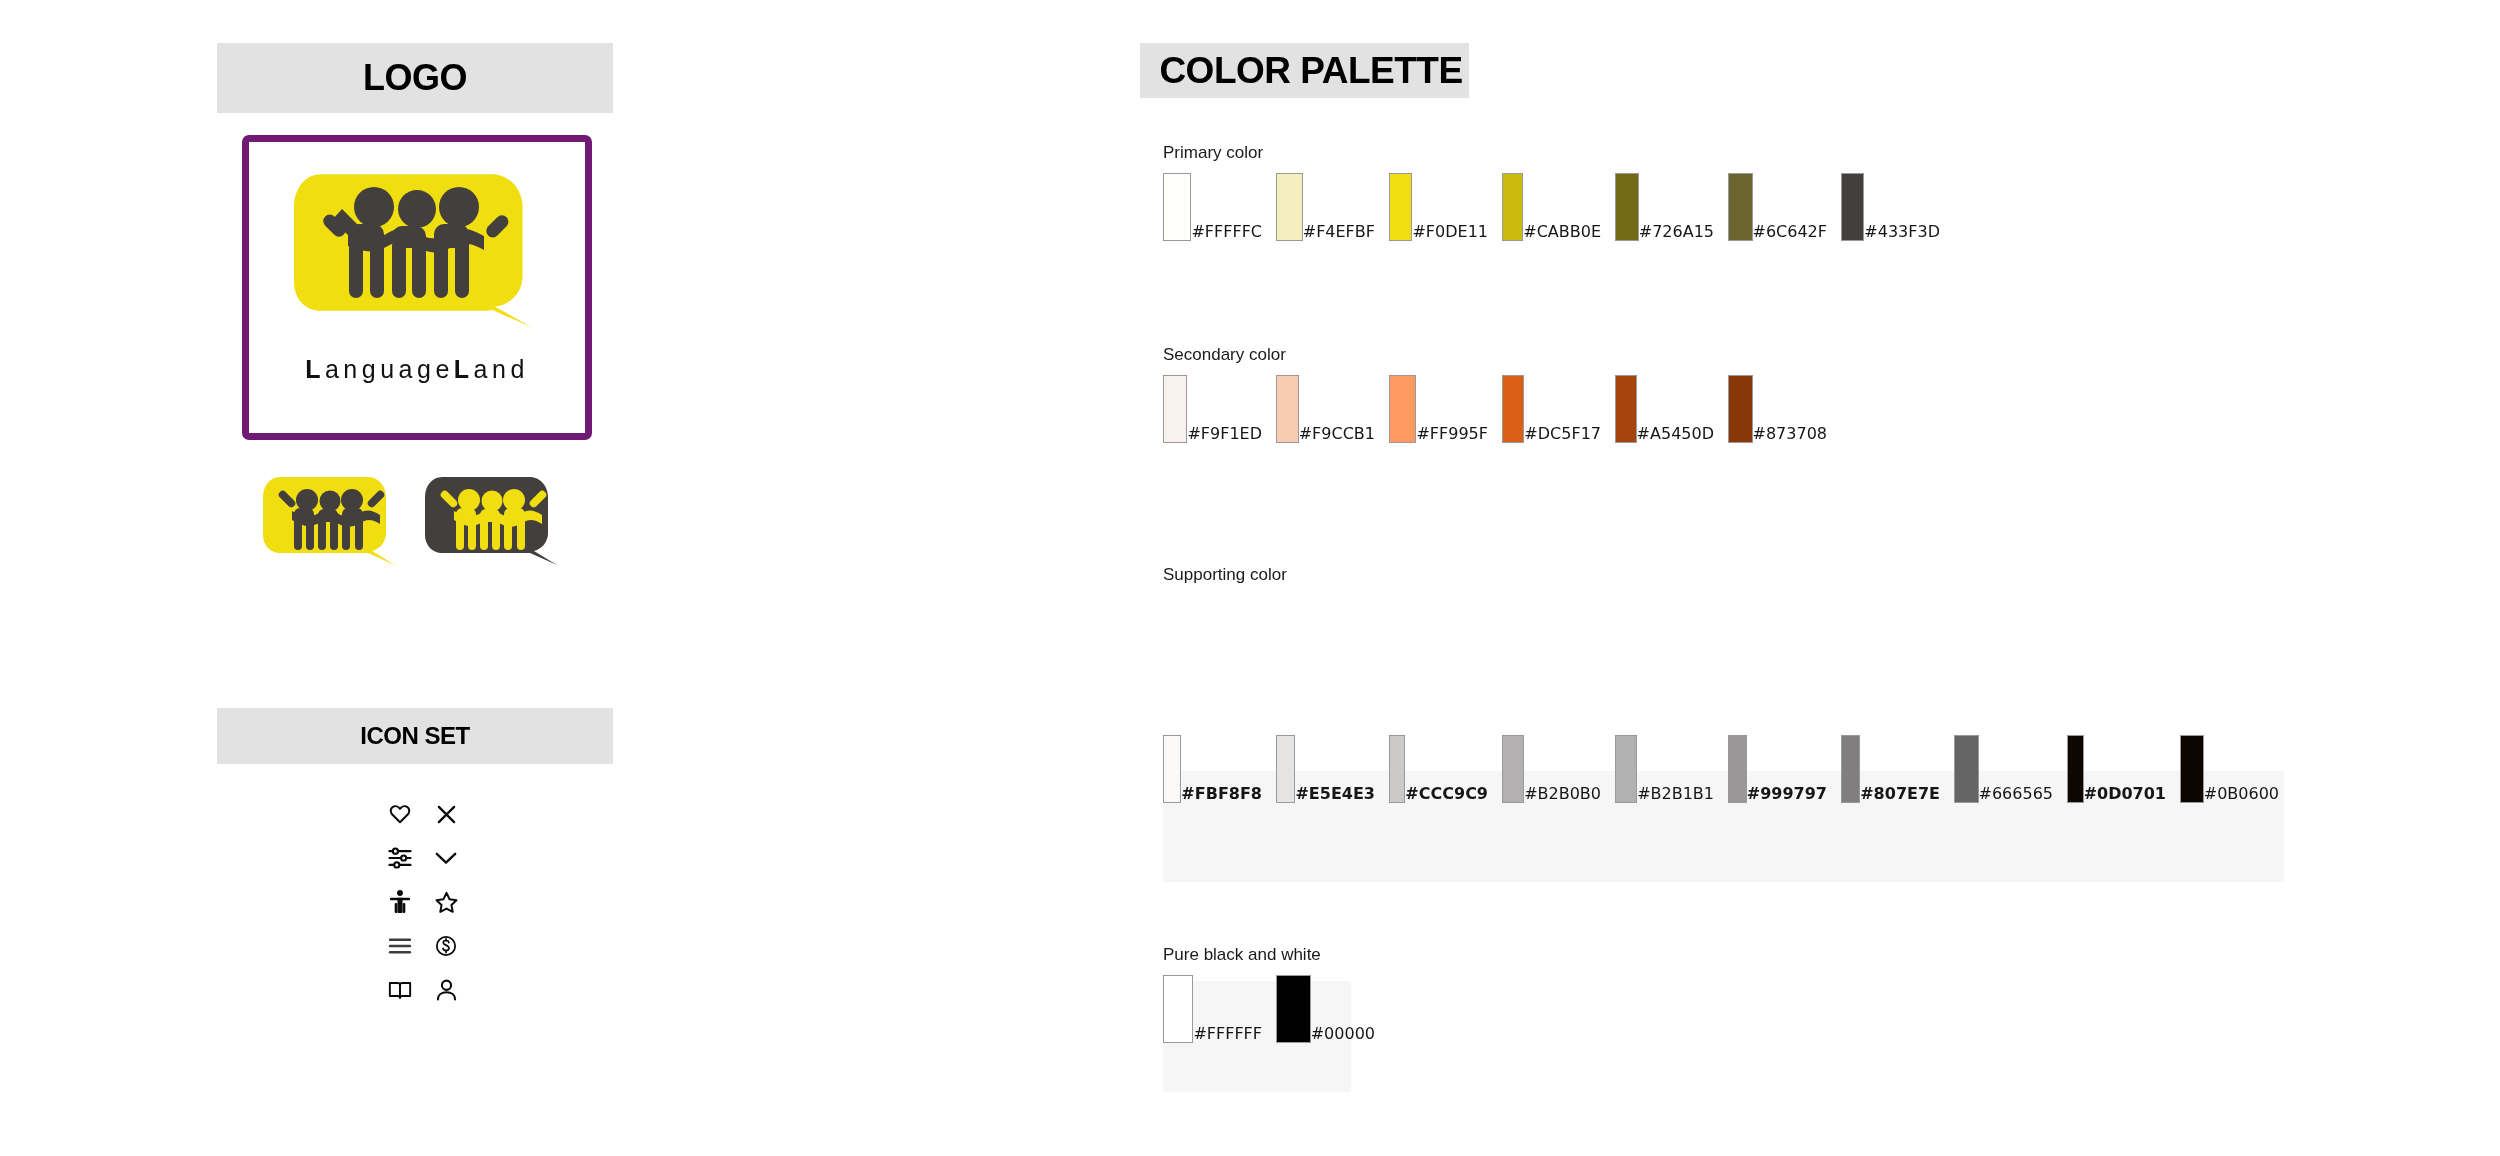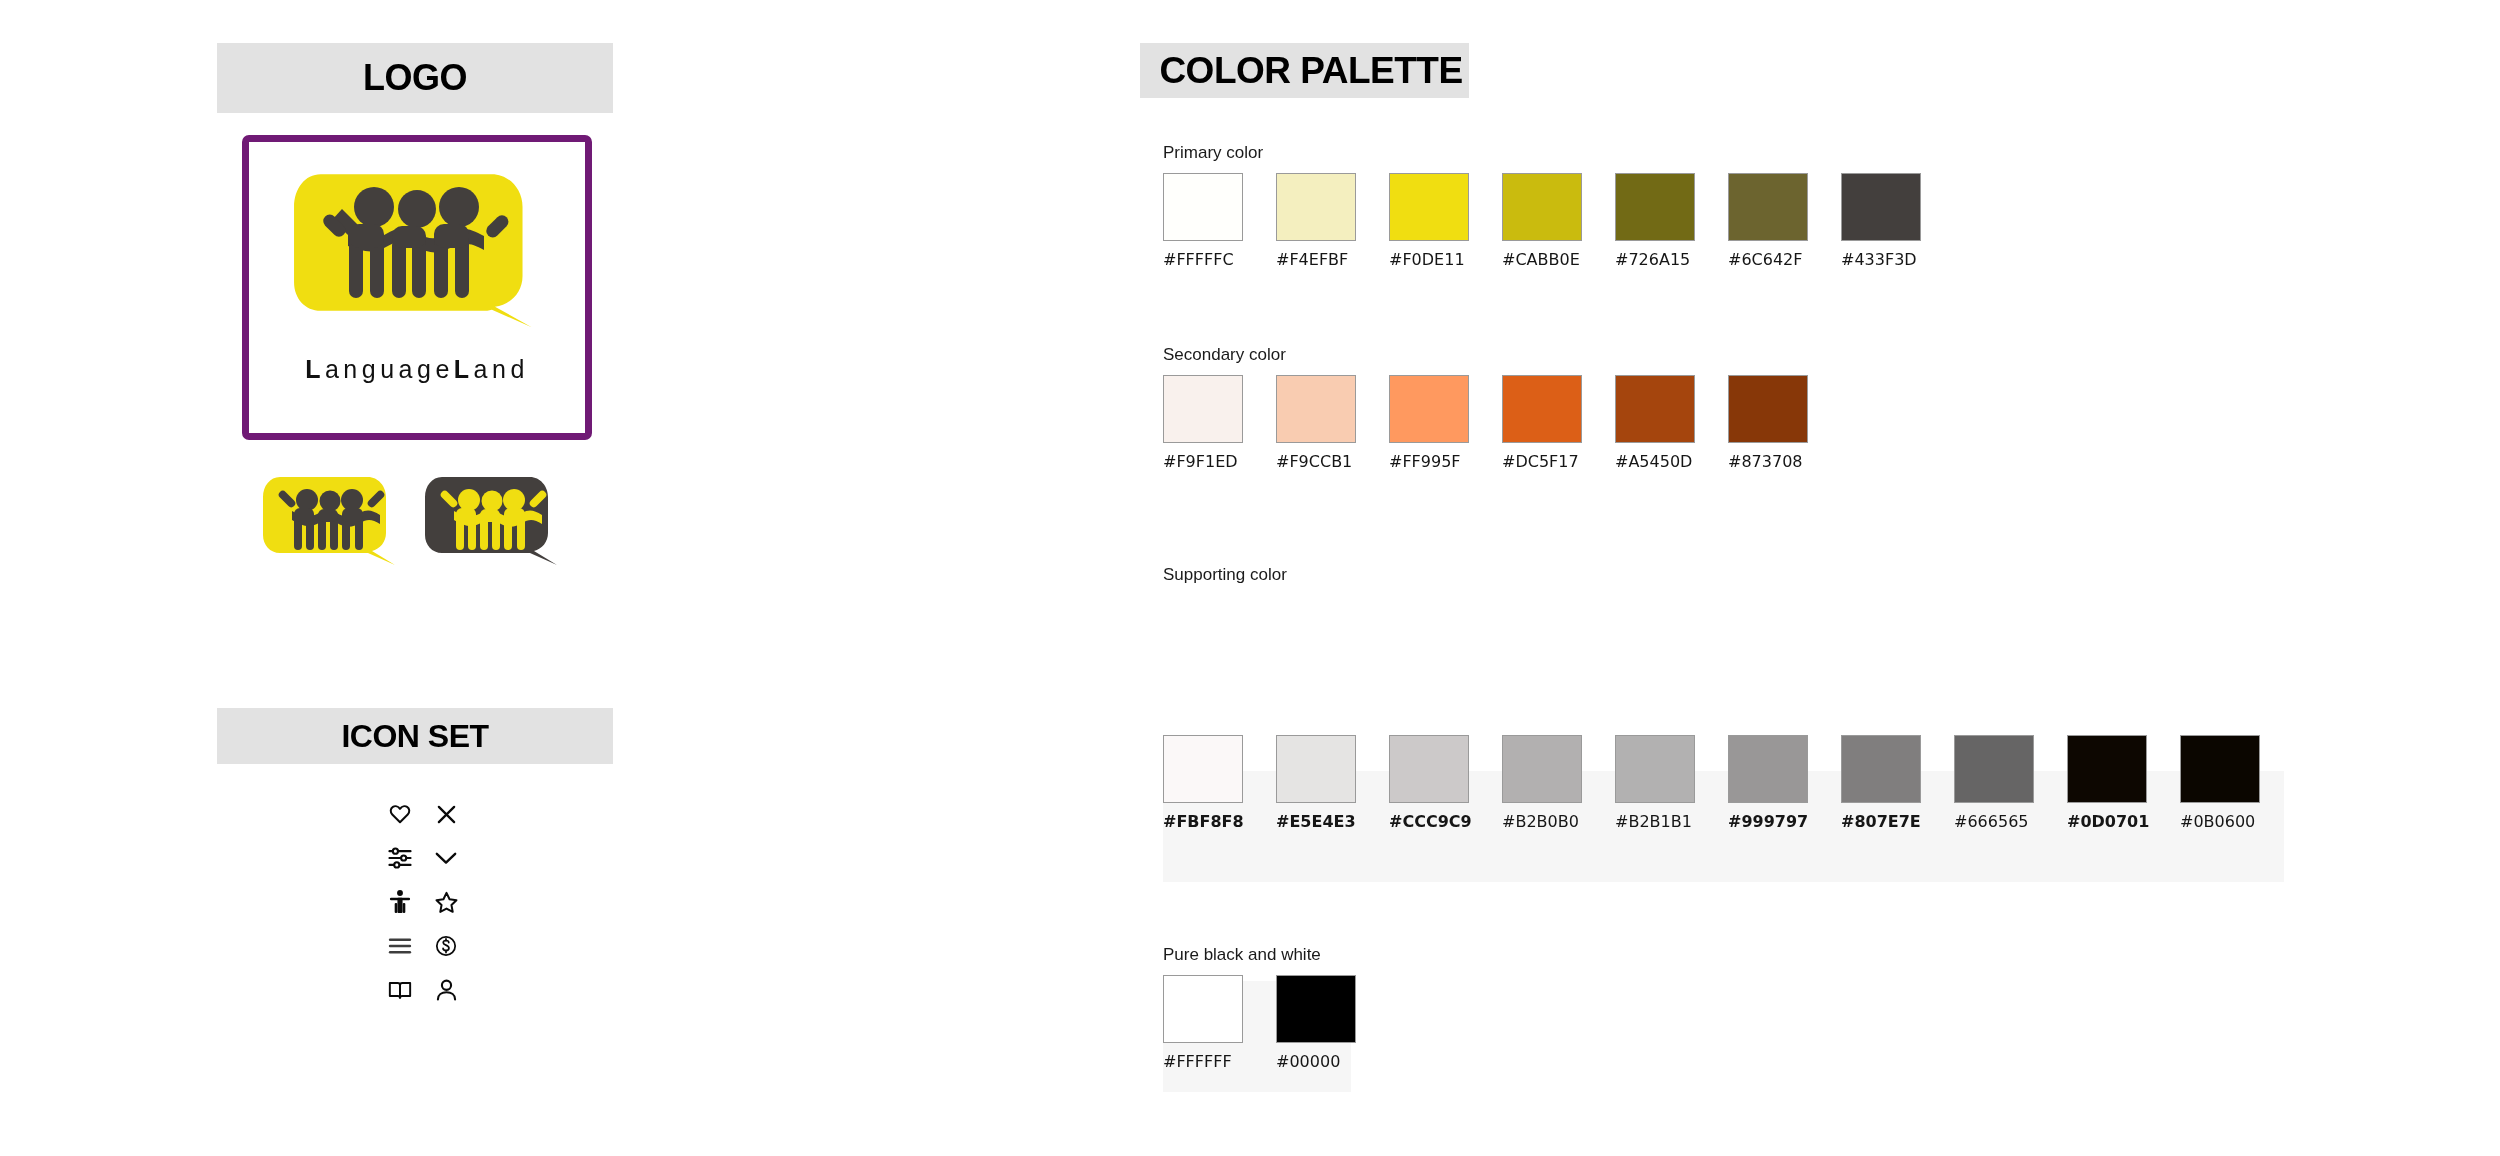--- a/index.html
+++ b/index.html
@@ -91,21 +91,21 @@
   }
   .logo-variant { width: 140px; height: 100px; }
 
   #iconset-section-bar {
     position: absolute;
     left: 217px;
     top: 708px;
     width: 396px;
     height: 56px;
   }
-  #iconset-section-bar .section-title { font-size: 32px; }
+  #iconset-section-bar .section-title { font-size: 24px; }
 
   #icon-grid {
     position: absolute;
     left: 378px;
     top: 792px;
     display: grid;
     grid-template-columns: 44px 44px;
     grid-auto-rows: 44px;
     column-gap: 2px;
     row-gap: 0px;
@@ -141,22 +141,22 @@
     font-family: Liberation Sans, sans-serif;
   }
   .swatch-row {
     display: flex;
     align-items: flex-start;
     gap: 14px;
   }
   .swatch-item {
     width: 99px;
     display: flex;
-    flex-direction: column;
-    align-items: flex-start;
+    flex-direction: row;
+    align-items: flex-end;
   }
   .swatch-chip {
     width: 80px;
     height: 68px;
     border: 1px solid #9a9a9a;
     box-sizing: border-box;
   }
   .swatch-label {
     margin-top: 9px;
     font-size: 16px;

